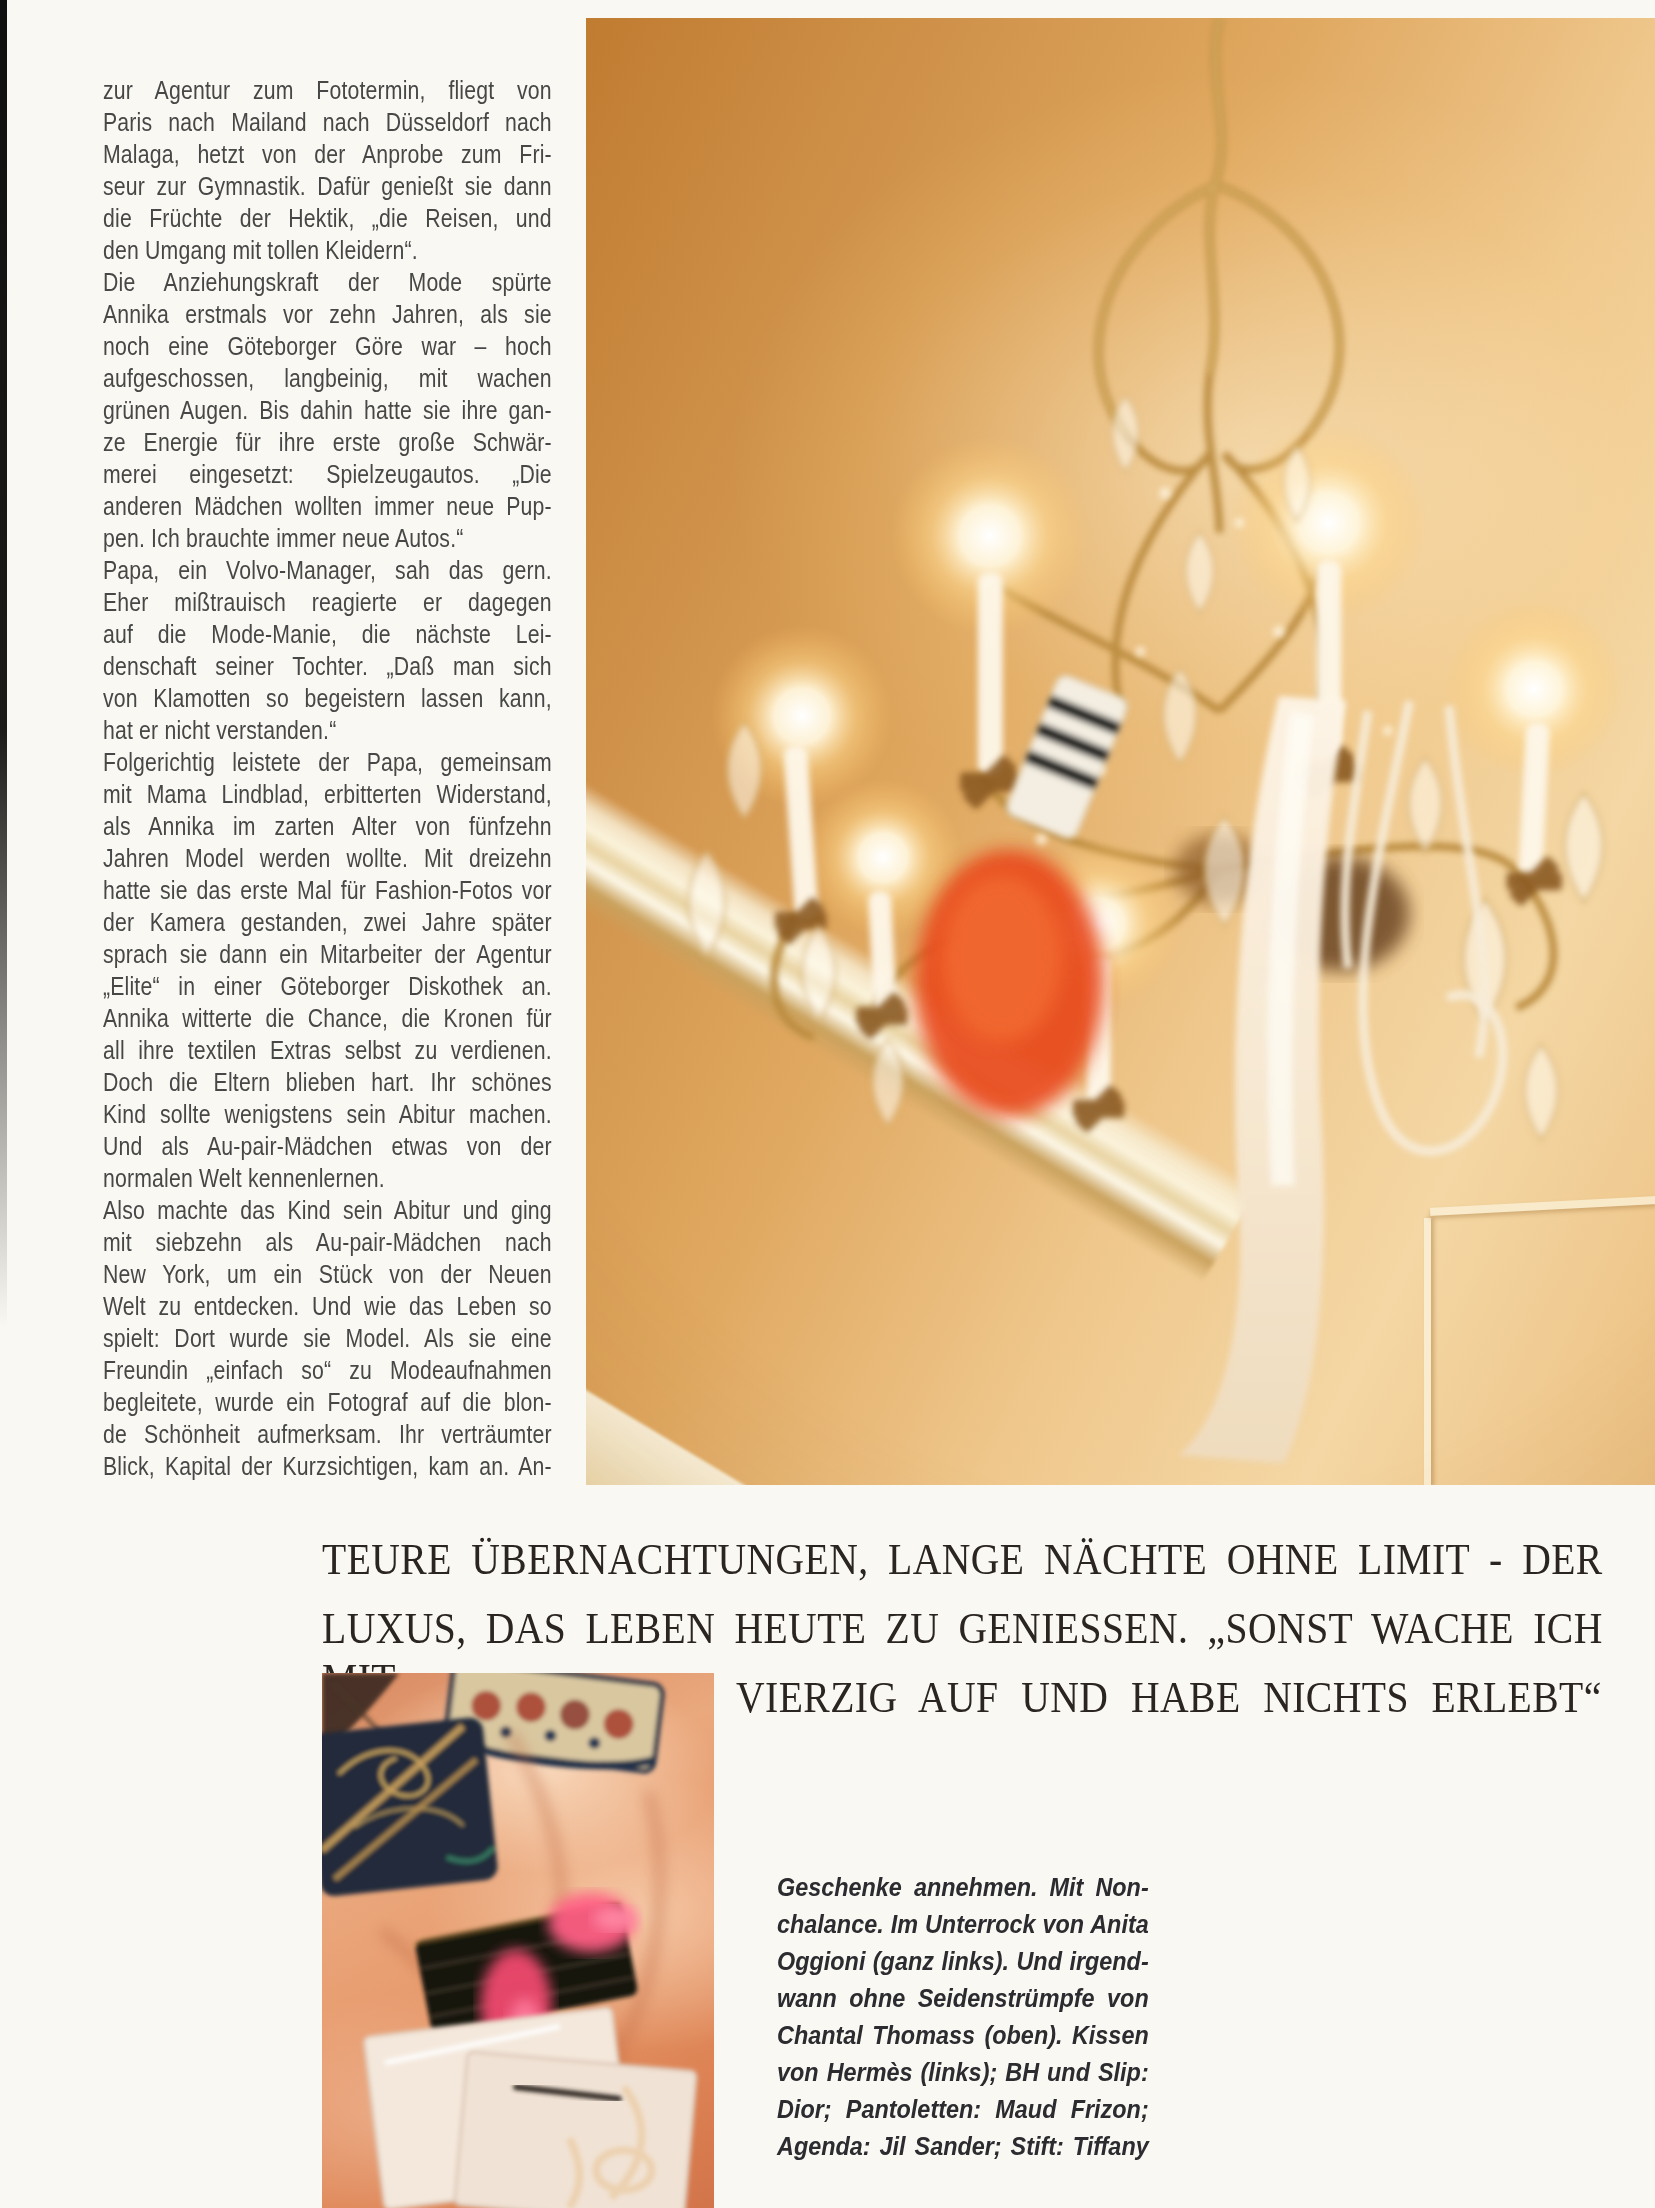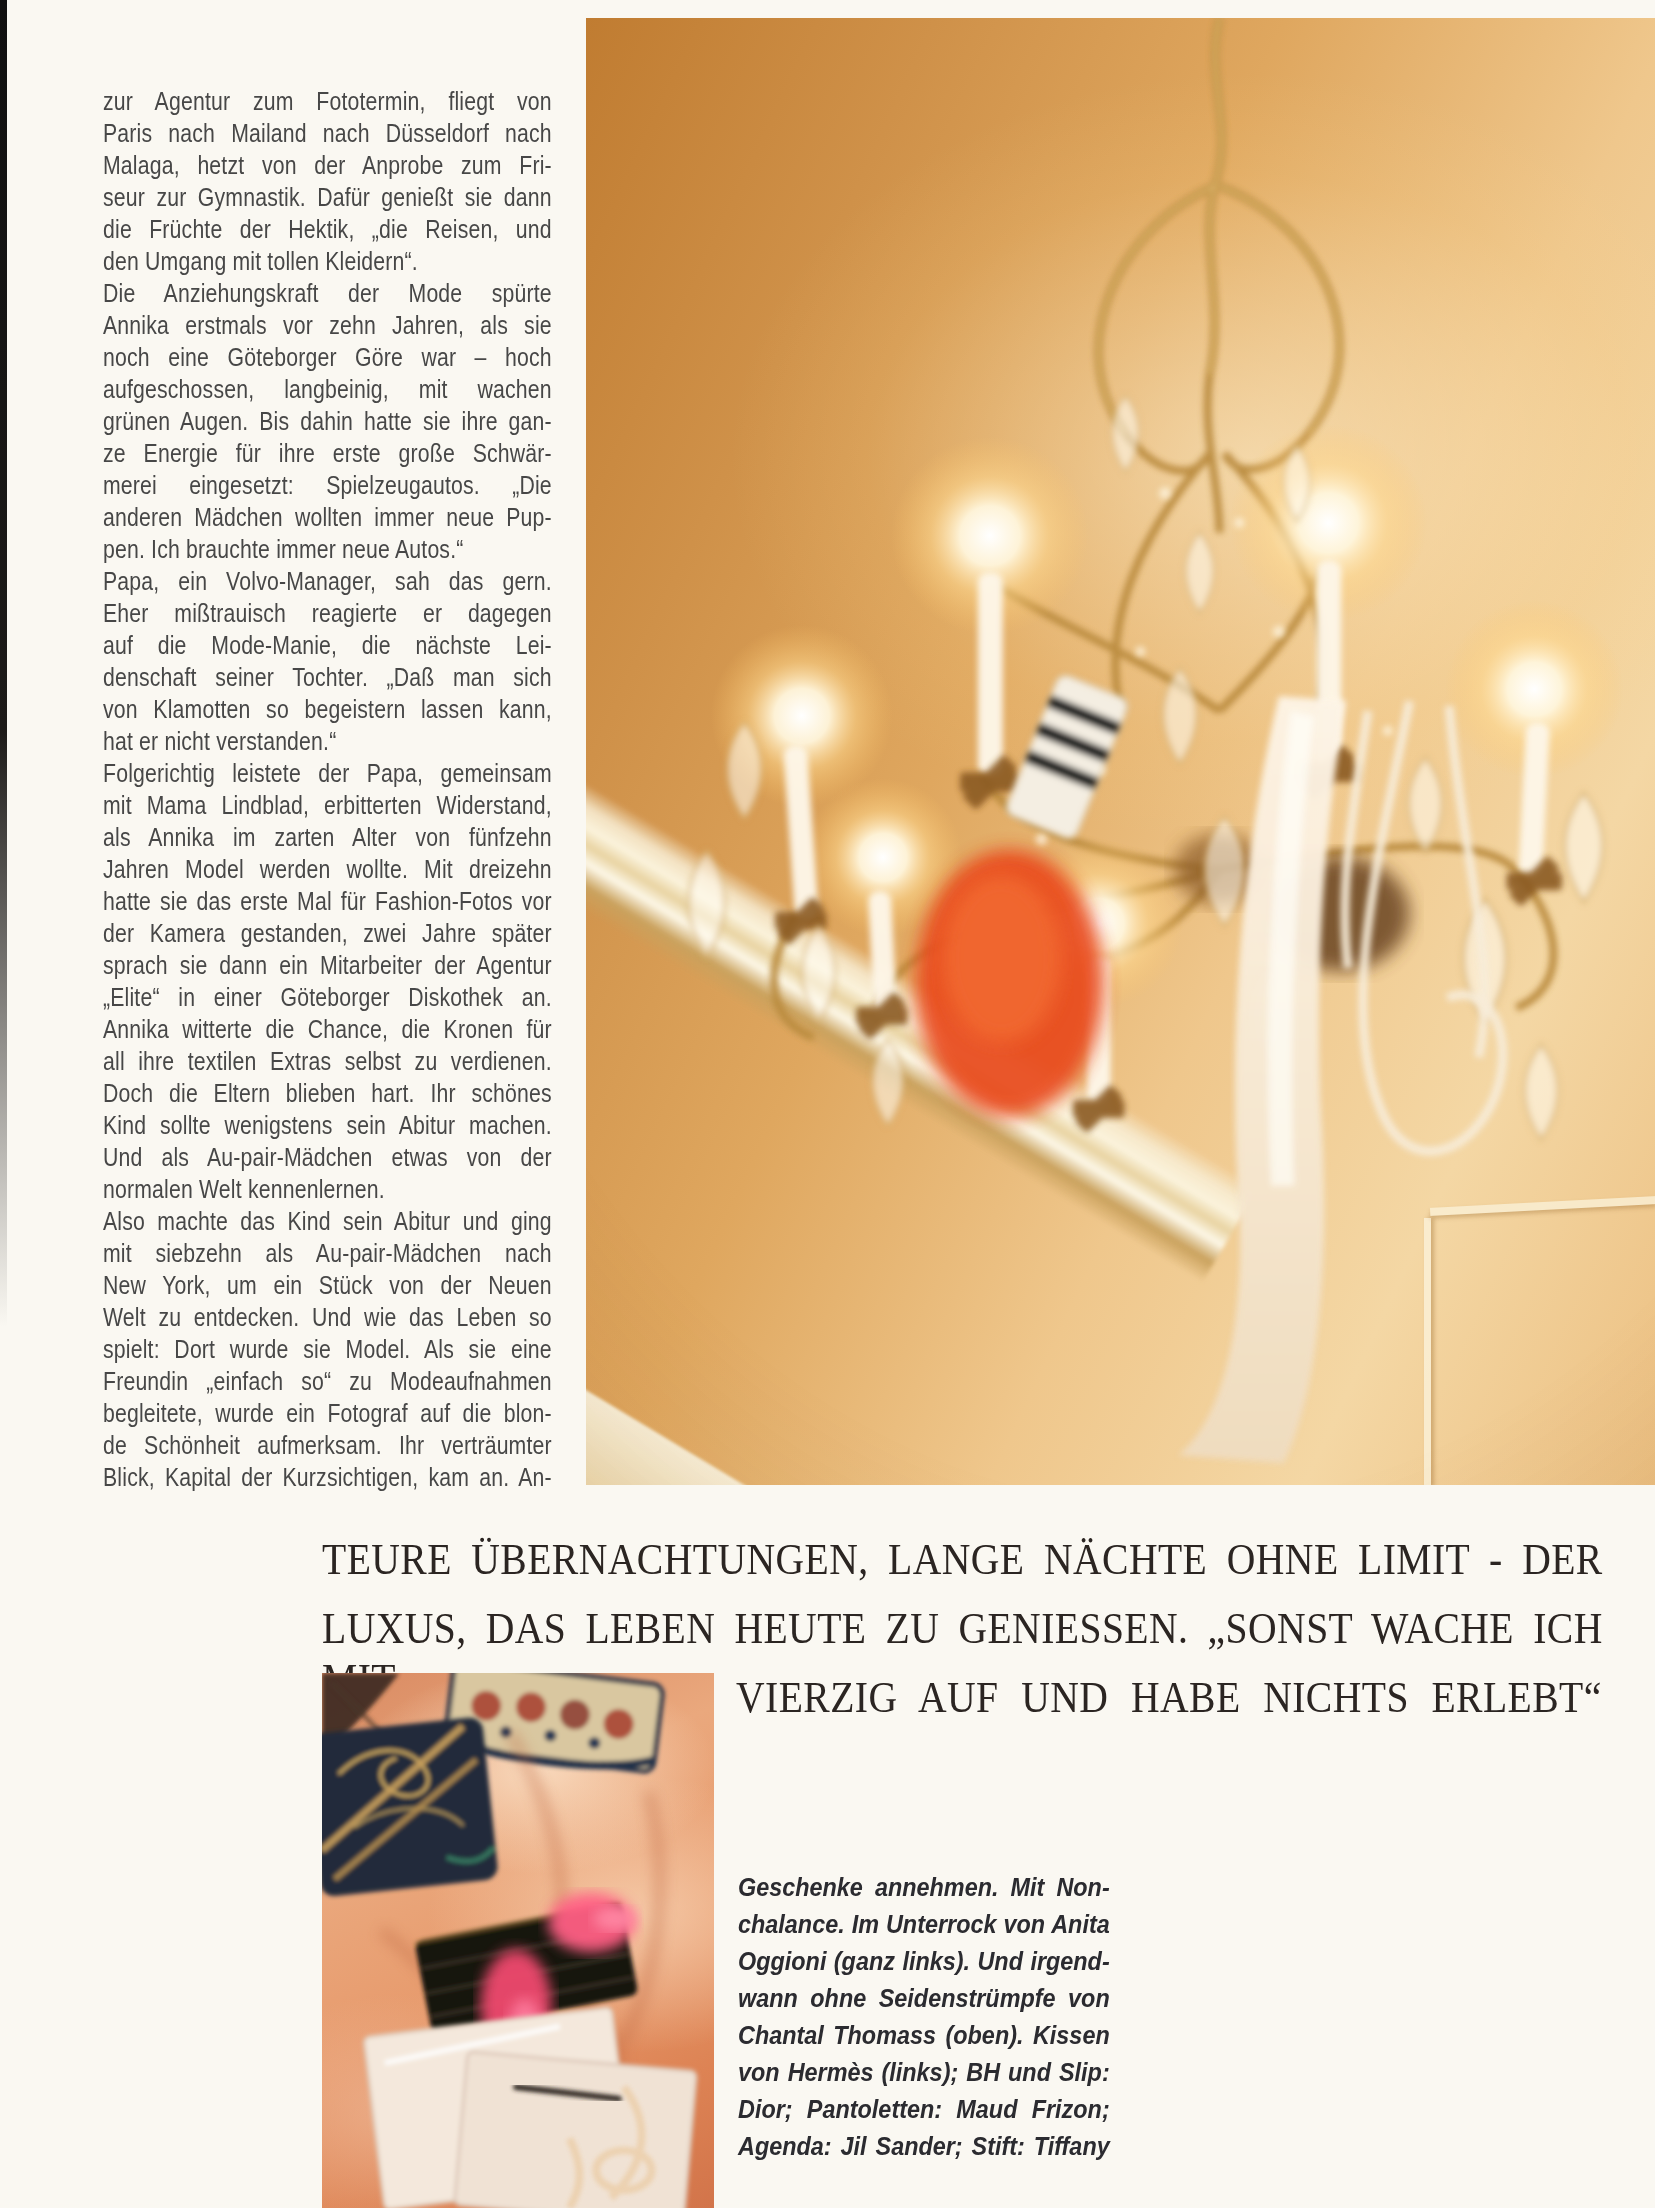--- a/index.html
+++ b/index.html
@@ -9,21 +9,21 @@
     position:relative;overflow:hidden;
     font-family:"Liberation Sans",sans-serif;
   }
   
   .edge-strip{
     position:absolute;left:0;top:0;width:7px;height:1327px;
     background:linear-gradient(to bottom,#101010 0%,#1d1b19 55%,rgba(40,36,30,0) 100%);
   }
   
   .article-col{
-    position:absolute;left:103px;top:85px;width:448px;
+    position:absolute;left:103px;top:74px;width:448px;
     color:#474747;
   }
   .body-line{
     width:528px;transform:scaleX(0.85);transform-origin:0 0;
     font-size:25px;line-height:32px;height:32px;
     text-align:justify;text-align-last:justify;
     white-space:normal;letter-spacing:0.2px;
   }
   .para-end{text-align-last:left;}
   
@@ -79,21 +79,21 @@
     position:absolute;left:322px;top:1673px;width:392px;height:536px;
     overflow:hidden;
     background:
       radial-gradient(ellipse 257px 149px at 55% 18%, rgba(250,222,195,.9), rgba(250,222,195,0) 70%),
       radial-gradient(ellipse 297px 198px at 80% 45%, rgba(247,208,176,.85), rgba(247,208,176,0) 70%),
       radial-gradient(ellipse 238px 158px at 20% 82%, rgba(240,190,160,.6), rgba(240,190,160,0) 75%),
       linear-gradient(155deg,#d98a62 0%,#eaa87d 30%,#e79a6c 55%,#dd8354 80%,#d2744a 100%);
   }
   
   .caption-col{
-    position:absolute;left:738px;top:1869px;width:371px;
+    position:absolute;left:777px;top:1869px;width:371px;
     color:#2b2b30;font-weight:bold;font-style:italic;
   }
   .caption-line{
     width:413px;transform:scaleX(0.9);transform-origin:0 0;
     font-size:26px;line-height:37px;height:37px;
     text-align:justify;text-align-last:justify;white-space:normal;
   }
 </style>
 </head>
 <body style="background: rgb(250, 248, 242);">

